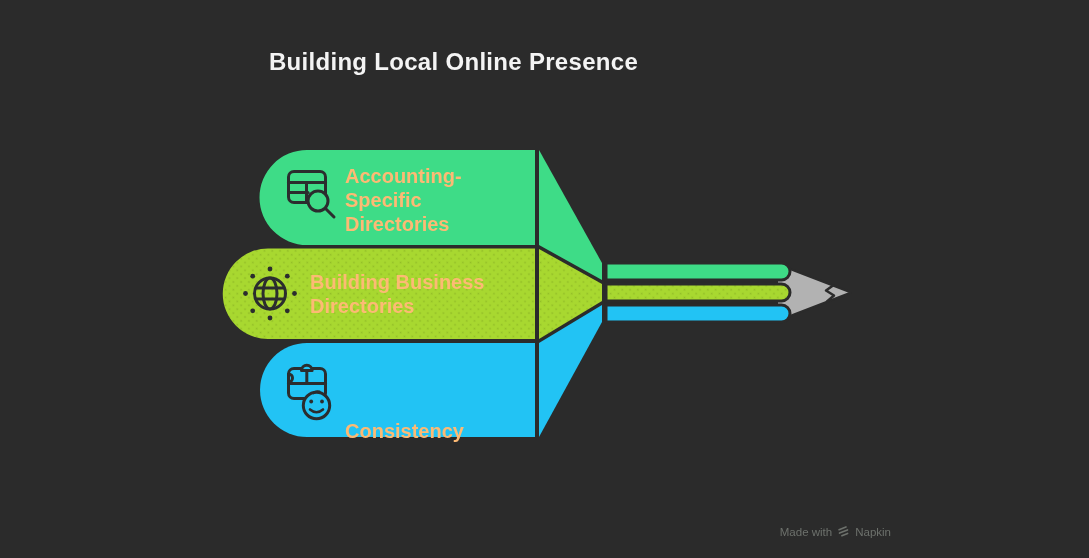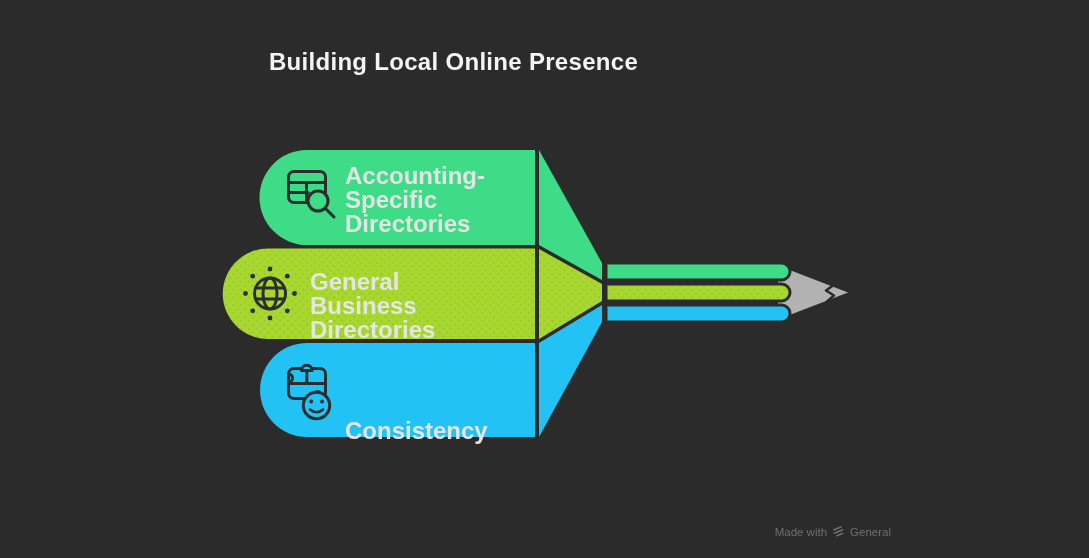--- a/index.html
+++ b/index.html
@@ -8,22 +8,22 @@
     background:#2b2b2b; overflow:hidden;
     font-family:"Liberation Sans", sans-serif;
   }
   .title {
     position:absolute; left:0; top:48px; width:100%;
     text-align:center; color:#f4f4f4;
     font-size:24px; font-weight:700; letter-spacing:.3px;
   }
   .art { position:absolute; left:0; top:0; width:1089px; height:558px; }
   .label {
-    position:absolute; color:#e5e5e5;
-    font-size:24px; line-height:24px; font-weight:700;
+    position:absolute; color:#fdba74;
+    font-size:20px; line-height:24px; font-weight:700;
   }
   .label-1 { left:345px; top:164px; width:145px; }
   .label-2 { left:310px; top:270px; width:190px; }
   .label-3 { left:345px; top:379px; width:230px;margin-top:40px; }
   .watermark {
     position:absolute; right:16px; bottom:20px;
     display:flex; align-items:center; gap:5px;
     color:#6d716c; font-size:11.5px; font-weight:400;
     cursor:pointer;
     margin-top:21px;
@@ -98,28 +98,28 @@
       <path d="M313.5 393.2 q2.5 -2.8 6 -1.6" stroke-width="2.2"></path>
       <g fill="#2b2d2e" stroke="none">
         <circle cx="311.2" cy="401.5" r="1.9"></circle>
         <circle cx="322" cy="401.5" r="1.9"></circle>
       </g>
       <path d="M310 409.5 Q316.5 415 323 409.5" stroke-width="2.6"></path>
     </g>
   </svg>
 
   <div class="label label-1">Accounting-Specific Directories</div>
-  <div class="label label-2">General Business Directories</div>
+  <div class="label label-2">Building Business Directories</div>
   <div class="label label-3">Consistency</div>
 
   <div class="watermark">
     <span>Made with</span>
     <svg width="13" height="13" viewBox="0 0 13 13">
       <g transform="rotate(-22 6.5 6.5)" stroke="#6d716c" stroke-width="1.6" stroke-linecap="round">
         <line x1="3" y1="3.2" x2="10.5" y2="3.2"></line>
         <line x1="2.2" y1="6.5" x2="10.8" y2="6.5"></line>
         <line x1="3.4" y1="9.8" x2="9.6" y2="9.8"></line>
       </g>
     </svg>
-    <span>General</span>
+    <span>Napkin</span>
   </div>
 
 </div>
 
 </body></html>

